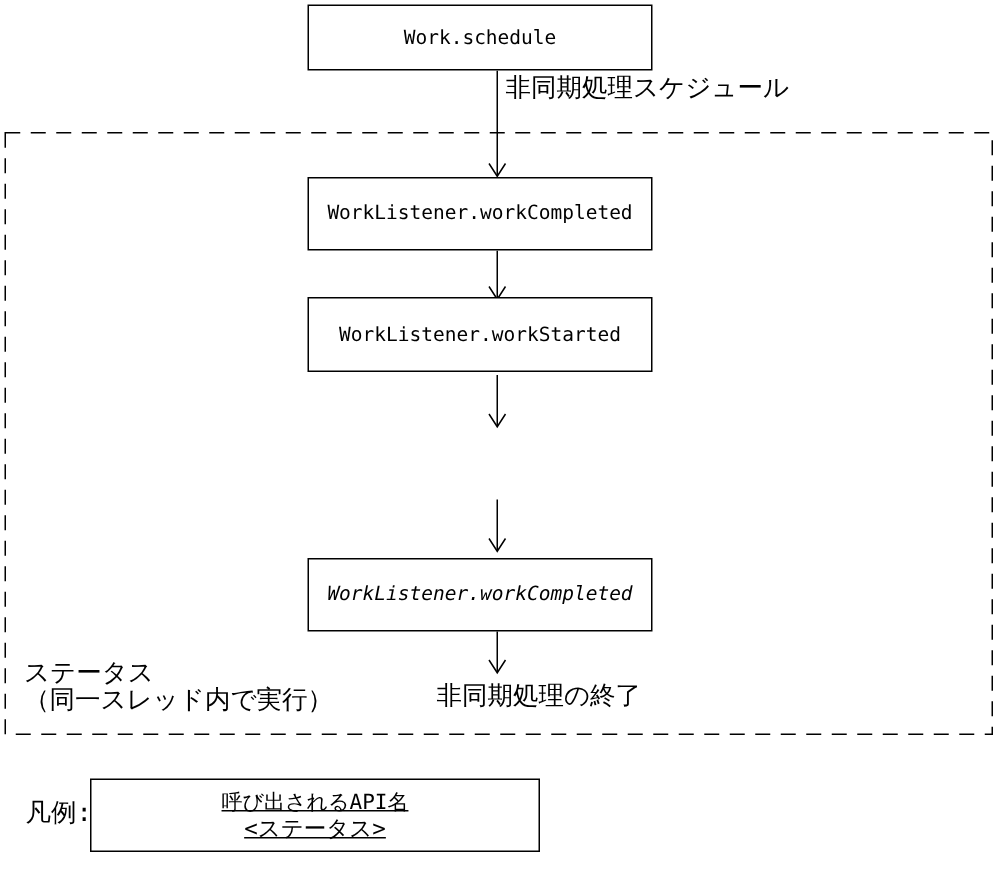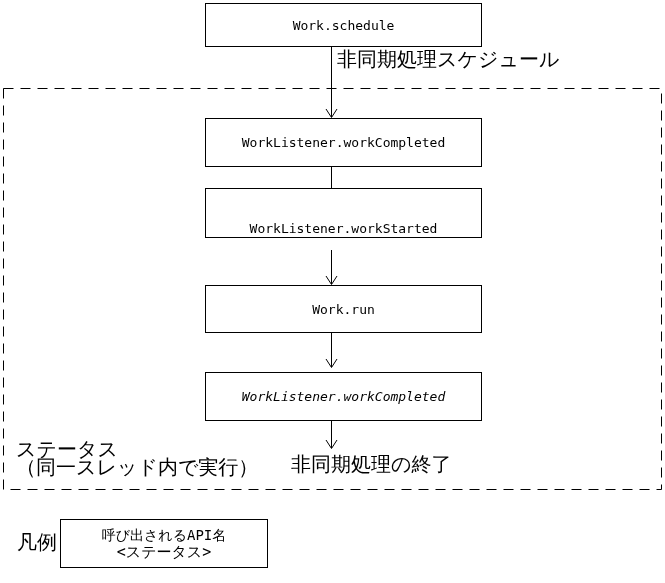--- a/index.html
+++ b/index.html
@@ -17,50 +17,51 @@
     overflow: hidden;
   }
   .layer {
     position: absolute;
     left: 0;
     top: 0;
   }
   .box {
     position: absolute;
     left: 205px;
-    width: 277px;
+    width: 230px;
     box-sizing: border-box;
     border: 1px solid #000000;
     background: #ffffff;
     display: flex;
     flex-direction: column;
     align-items: center;
     justify-content: center;
     text-align: center;
     font-size: 13px;
     line-height: 17px;
     white-space: nowrap;
   }
   .box .line { display: block; }
   .jp-label {
     position: absolute;
-    font-size: 20px;
+    font-size: 17px;
     line-height: 18px;
     white-space: nowrap;
   }
   .schedule-box   { top: 3px;   height: 44px; }
   .flow-box-0     { top: 118px; height: 49px; }
-  .flow-box-1     { top: 188px; height: 50px; justify-content: flex-end; }
+  .flow-box-1     { top: 198px; height: 50px; }
   .flow-box-2     { top: 285px; height: 48px; }
   .flow-box-3     { top: 372px; height: 49px; font-style: italic; }
   .legend-box {
     left: 60px;
     top: 519px;
-    width: 208px;
+    width: 300px;
     height: 49px;
+    text-decoration: underline;
   }
   .schedule-arrow-label { left: 337px; top: 50px; }
   .end-label            { left: 271px; top: 455px; margin-left: 20px; }
   .region-label         { left: 16px;  top: 440px; }
   .legend-caption       { left: 17px;  top: 533px; }
 </style>
 </head>
 <body>
 
 <div class="canvas">
@@ -102,24 +103,20 @@
   <div class="jp-label schedule-arrow-label">非同期処理スケジュール</div>
 
   <div class="box flow-box-0">
     <span class="line">WorkListener.workCompleted</span>
   </div>
 
   <div class="box flow-box-1">
     <span class="line">WorkListener.workStarted</span>
   </div>
 
-  <div class="box flow-box-2">
-    <span class="line">Work.run</span>
-    <span class="line"></span>
-  </div>
 
   <div class="box flow-box-3">
     <span class="line">WorkListener.workCompleted</span>
   </div>
 
   <div class="jp-label region-label">
     <span class="line" style="display:block">ステータス</span>
     <span class="line" style="display:block">（同一スレッド内で実行）</span>
   </div>
 

